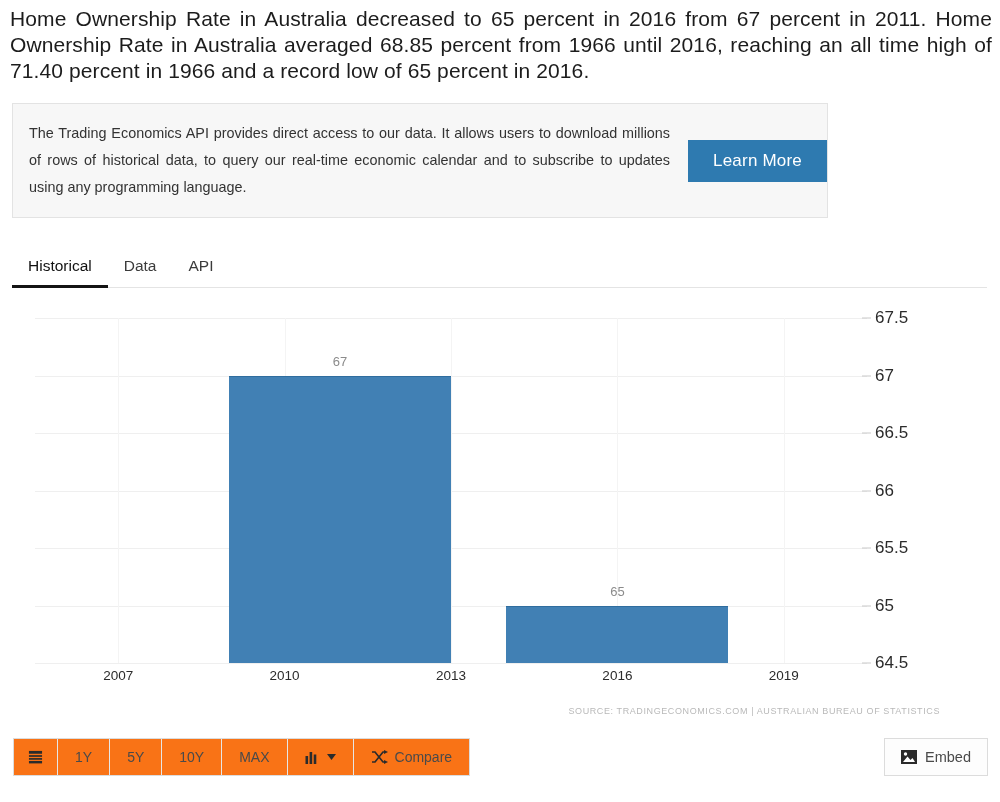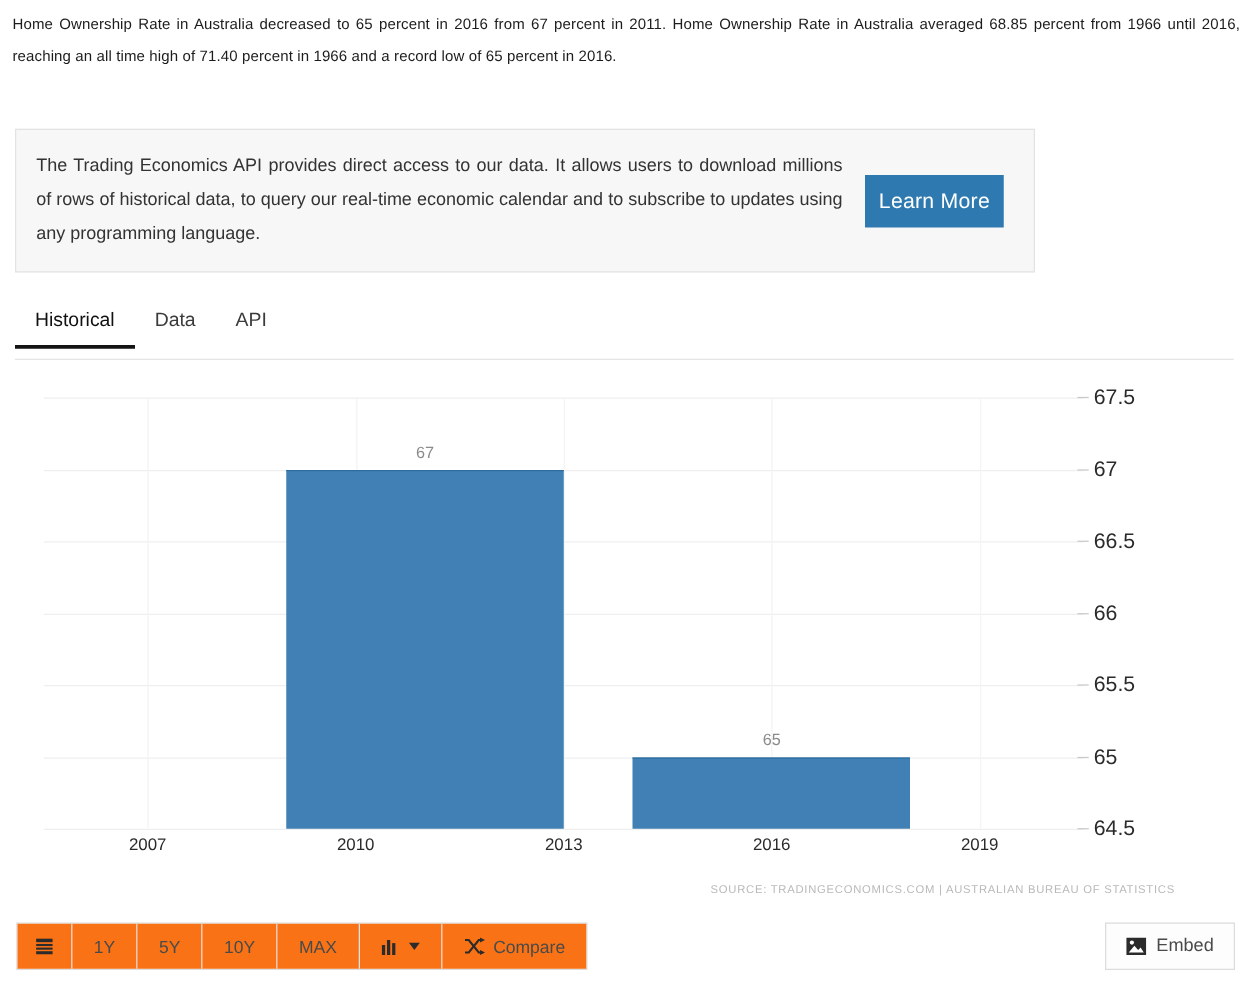--- a/index.html
+++ b/index.html
@@ -18,21 +18,21 @@
     height: 802px;
     background: #ffffff;
   }
 
   
   .intro {
     position: absolute;
     left: 10px;
     top: 6px;
     width: 982px;
-    font-size: 12px;
+    font-size: 21px;
     line-height: 26px;
     color: #1c1c1c;
     text-align: justify;
     text-justify: inter-word;
     letter-spacing: 0.1px;
   }
 
   
   .promo {
     position: absolute;
@@ -48,42 +48,41 @@
   .promo-text {
     flex: 1;
     padding: 0 18px 0 16px;
     font-size: 14.4px;
     line-height: 27px;
     color: #333333;
     text-align: justify;
     text-justify: inter-word;
   }
   .promo-btn {
-    margin-right: 24px;
     background: #2e7ab0;
     color: #ffffff;
     border: none;
     font-family: "Liberation Sans", sans-serif;
     font-size: 17px;
-    padding: 11px 11px;
+    padding: 11px 25px;
     cursor: pointer;
     white-space: nowrap;
     letter-spacing: 0.2px;
   }
 
   
   .tabs {
     position: absolute;
     left: 12px;
     top: 246px;
     width: 975px;
     height: 42px;
     border-bottom: 1px solid #e4e4e4;
     display: flex;
-    align-items: flex-start;
+    align-items: flex-end;
   }
   .tab {
     font-size: 15.5px;
     color: #3b3b3b;
     padding: 2px 16px 12px 16px;
     cursor: pointer;
     position: relative;
     white-space: nowrap;
   }
   .tab.active {

